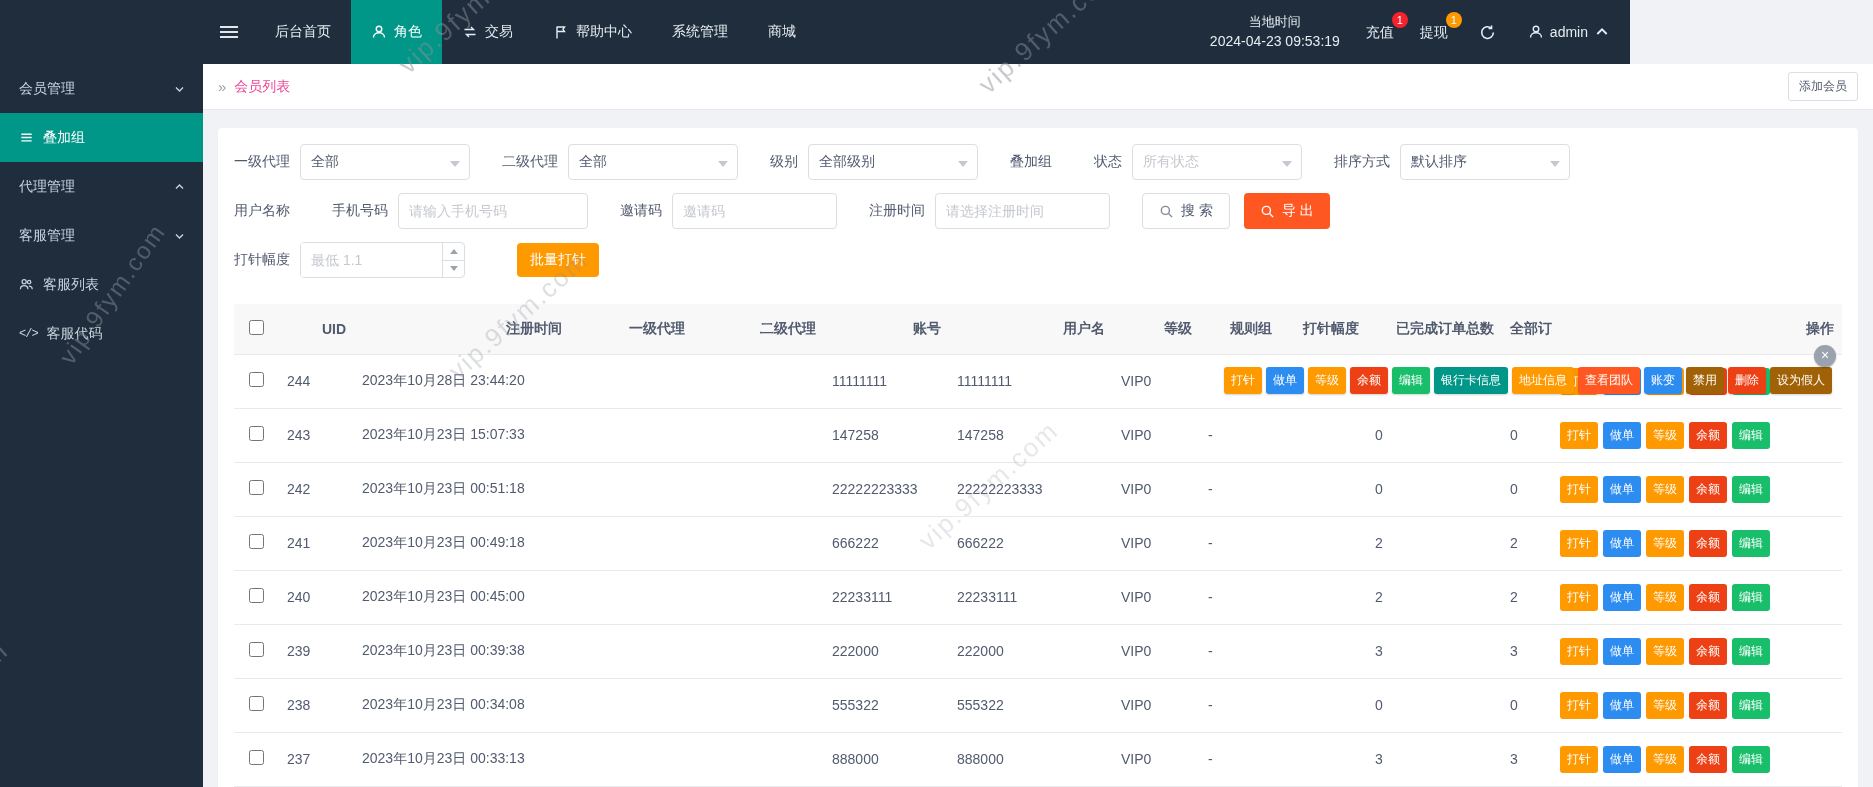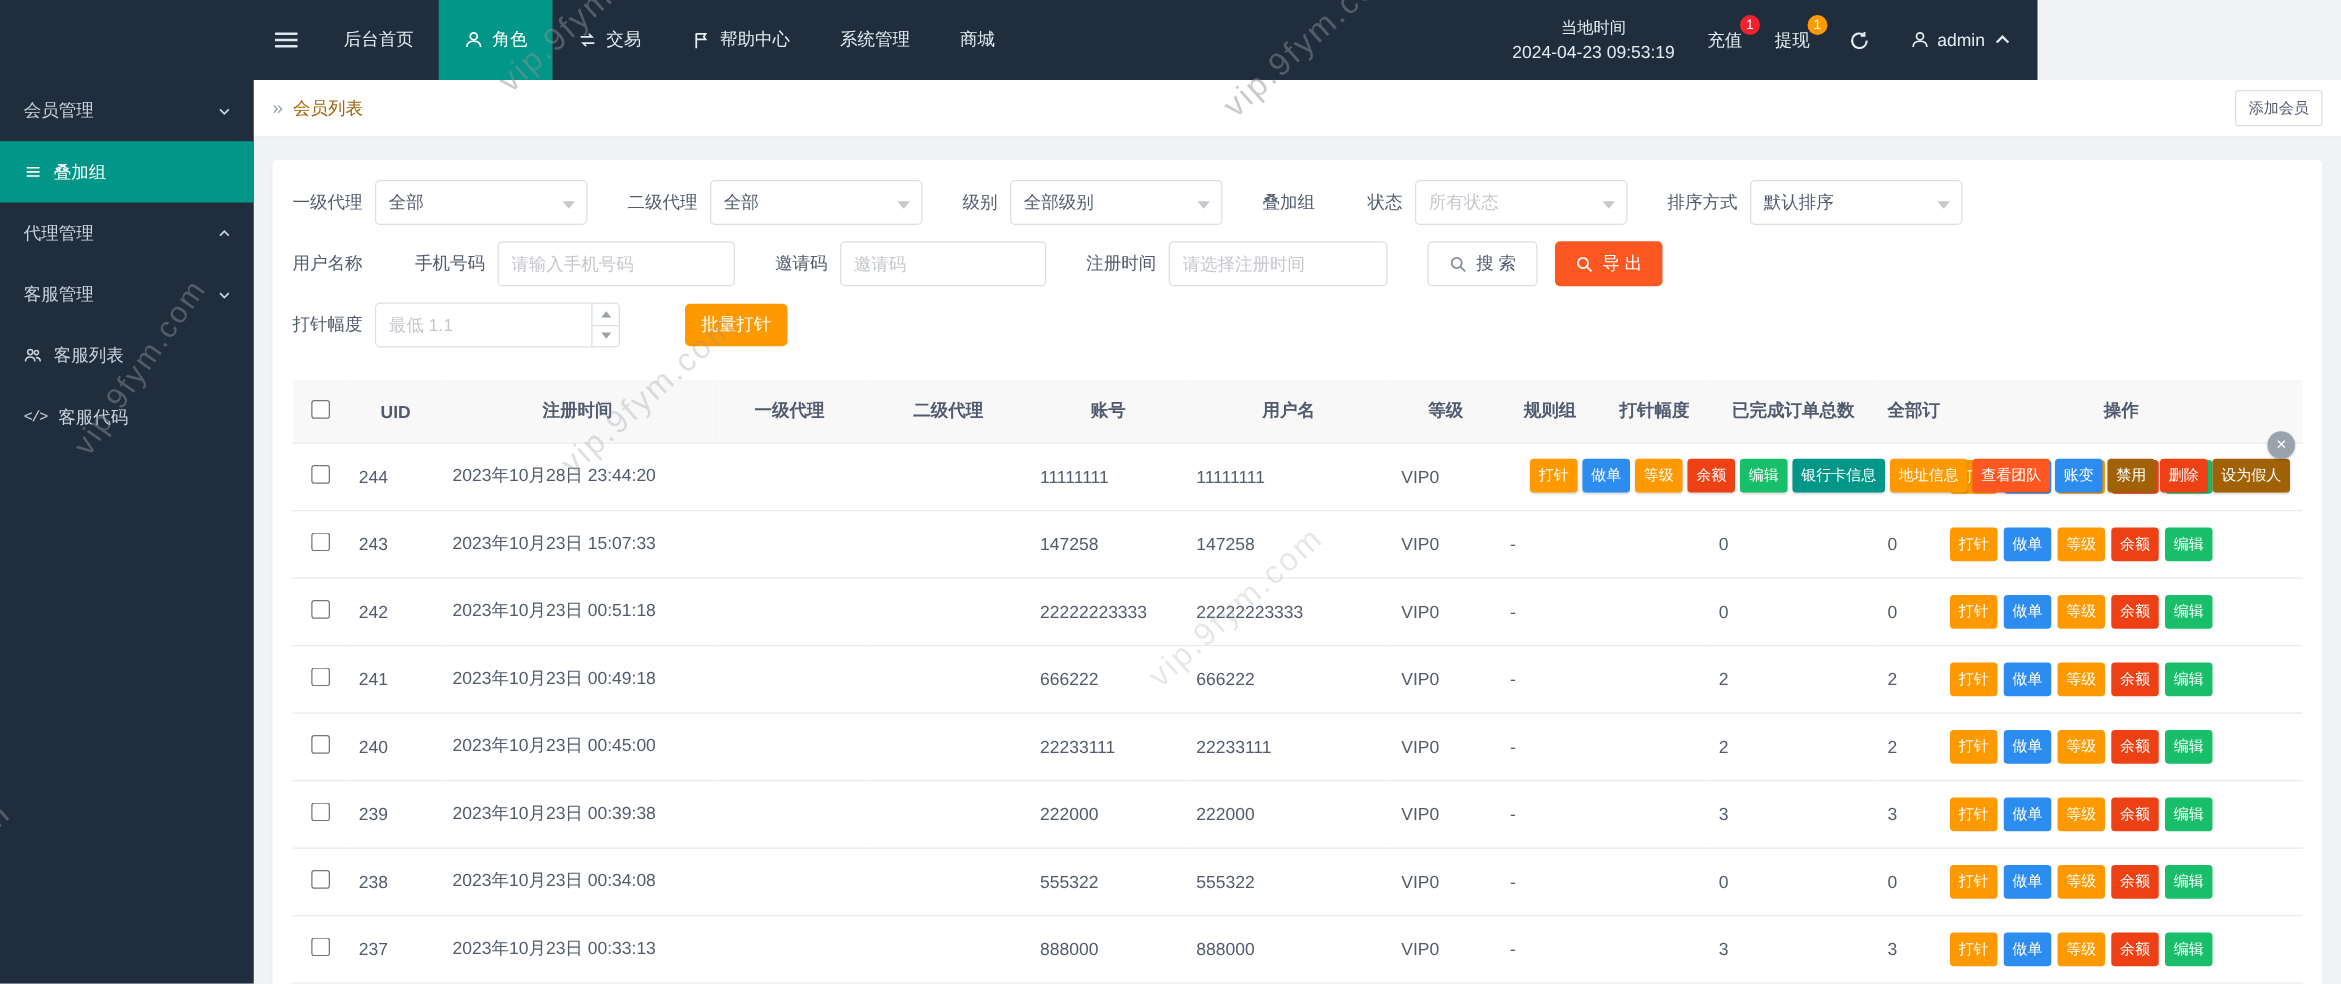--- a/index.html
+++ b/index.html
@@ -33,54 +33,54 @@
   .side-item { height:49px; display:flex; align-items:center; gap:9px; padding:0 16px; font-size:14px; cursor:pointer; border-left:3px solid transparent; }
   .side-item .chev { margin-left:auto; width:12px; height:12px; }
   .side-item.active { background:#009688; color:#fff; }
   .side-item svg { width:15px; height:15px; flex:0 0 15px; }
   .side-item .codeglyph { font-family:"Liberation Mono","DejaVu Sans Mono",monospace; font-size:12px; letter-spacing:-1px; }
 
   
   .main { position:absolute; left:203px; top:64px; width:1670px; height:723px; }
   .crumb-bar { height:46px; background:#fff; border-bottom:1px solid #e7e9ee; display:flex; align-items:center; padding:0 15px; }
   .crumb-caret { color:#9aa3ad; margin-right:8px; font-size:15px; }
-  .crumb-title { font-size:14px; color:#a16207; }
+  .crumb-title { font-size:14px; color:#ec4899; }
   .btn-outline-sm { margin-left:auto; background:#fff; border:1px solid #dcdee2; border-radius:3px; font-size:12px; color:#515a6e; padding:5px 10px; cursor:pointer; white-space:nowrap; }
 
   .content { padding:18px 15px; height:677px; }
   .card { background:#fff; border-radius:4px; padding:16px; height:900px; box-shadow:0 1px 2px rgba(0,0,0,.04); position:relative; }
 
   
   .frow { display:flex; align-items:center; margin-bottom:13px; }
   .fgroup { display:flex; align-items:center; margin-right:32px; }
   .fgroup > label { margin-right:10px; white-space:nowrap; color:#515a6e; }
   .fselect { width:170px; height:36px; border:1px solid #dcdee2; border-radius:4px; background:#fff; display:flex; align-items:center; padding:0 24px 0 10px; position:relative; cursor:pointer; color:#515a6e; }
   .fselect.muted { color:#c5c8ce; }
   .fselect .caret { position:absolute; right:9px; top:16px; width:0; height:0; border-left:5px solid transparent; border-right:5px solid transparent; border-top:6px solid #c5c8ce; }
   .finput { height:36px; border:1px solid #dcdee2; border-radius:4px; padding:0 10px; font-size:14px; color:#515a6e; outline:none; }
   .finput::placeholder { color:#c5c8ce; }
   .w190 { width:190px; } .w165 { width:165px; } .w175 { width:175px; }
   .btn-search { height:36px; background:#fff; border:1px solid #dcdee2; border-radius:4px; display:flex; align-items:center; gap:7px; padding:0 16px; font-size:14px; color:#515a6e; cursor:pointer; margin-right:14px; }
   .btn-export { height:36px; background:#ff5722; border:none; border-radius:4px; display:flex; align-items:center; gap:7px; padding:0 16px; font-size:14px; color:#fff; cursor:pointer; }
   .btn-search svg, .btn-export svg { width:15px; height:15px; }
-  .numwrap { width:196px; height:36px; border:1px solid #dcdee2; border-radius:4px; display:flex; background:#fff; overflow:hidden; }
+  .numwrap { width:165px; height:36px; border:1px solid #dcdee2; border-radius:4px; display:flex; background:#fff; overflow:hidden; }
   .numwrap input { flex:1; border:none; outline:none; padding:0 10px; font-size:14px; color:#515a6e; min-width:0; }
   .numwrap input::placeholder { color:#c5c8ce; }
   .spin { width:22px; border-left:1px solid #dcdee2; display:flex; flex-direction:column; }
   .spin i { flex:1; display:flex; align-items:center; justify-content:center; cursor:pointer; }
   .spin i:first-child { border-bottom:1px solid #dcdee2; }
   .spin i::before { content:""; width:0; height:0; border-left:4px solid transparent; border-right:4px solid transparent; }
   .spin .up::before { border-bottom:5px solid #9aa3ad; }
   .spin .down::before { border-top:5px solid #9aa3ad; }
   .btn-batch { height:34px; background:#ff9900; border:none; border-radius:4px; color:#fff; font-size:14px; padding:0 13px; cursor:pointer; margin-left:20px; }
 
   
   .table-wrap { position:relative; margin-top:26px; }
   table { width:100%; border-collapse:collapse; table-layout:fixed; }
-  thead th { background:#f8f8f9; height:50px; font-weight:bold; color:#515a6e; text-align:center; padding:0 8px; border-bottom:1px solid #e8eaec; white-space:nowrap; overflow:hidden; font-size:14px; }
+  thead th { background:#f8f8f9; height:50px; font-weight:bold; color:#515a6e; text-align:right; padding:0 8px; border-bottom:1px solid #e8eaec; white-space:nowrap; overflow:hidden; font-size:14px; }
   tbody td { height:54px; border-bottom:1px solid #e8eaec; padding:0 8px; white-space:nowrap; overflow:hidden; text-overflow:ellipsis; font-size:14px; color:#515a6e; background:#fff; }
   th.chk, td.chk { text-align:center; padding:0; }
   input[type=checkbox] { width:15px; height:15px; cursor:pointer; }
   .mini-btn { display:inline-block; border:none; border-radius:3px; color:#fff; font-size:12px; padding:5px 7px; margin-right:5px; cursor:pointer; white-space:nowrap; vertical-align:middle; }
 
   
   .popup { position:absolute; top:63px; right:10px; display:flex; align-items:center; z-index:20; }
   .popup .mini-btn { margin:0 0 0 4px; box-shadow:0 1px 2px rgba(0,0,0,.18); }
   .popup-close { position:absolute; top:-22px; right:-4px; width:22px; height:22px; border-radius:50%; background:#9aa3ad; color:#fff; font-size:14px; line-height:21px; text-align:center; cursor:pointer; box-shadow:0 1px 2px rgba(0,0,0,.25); }
 

